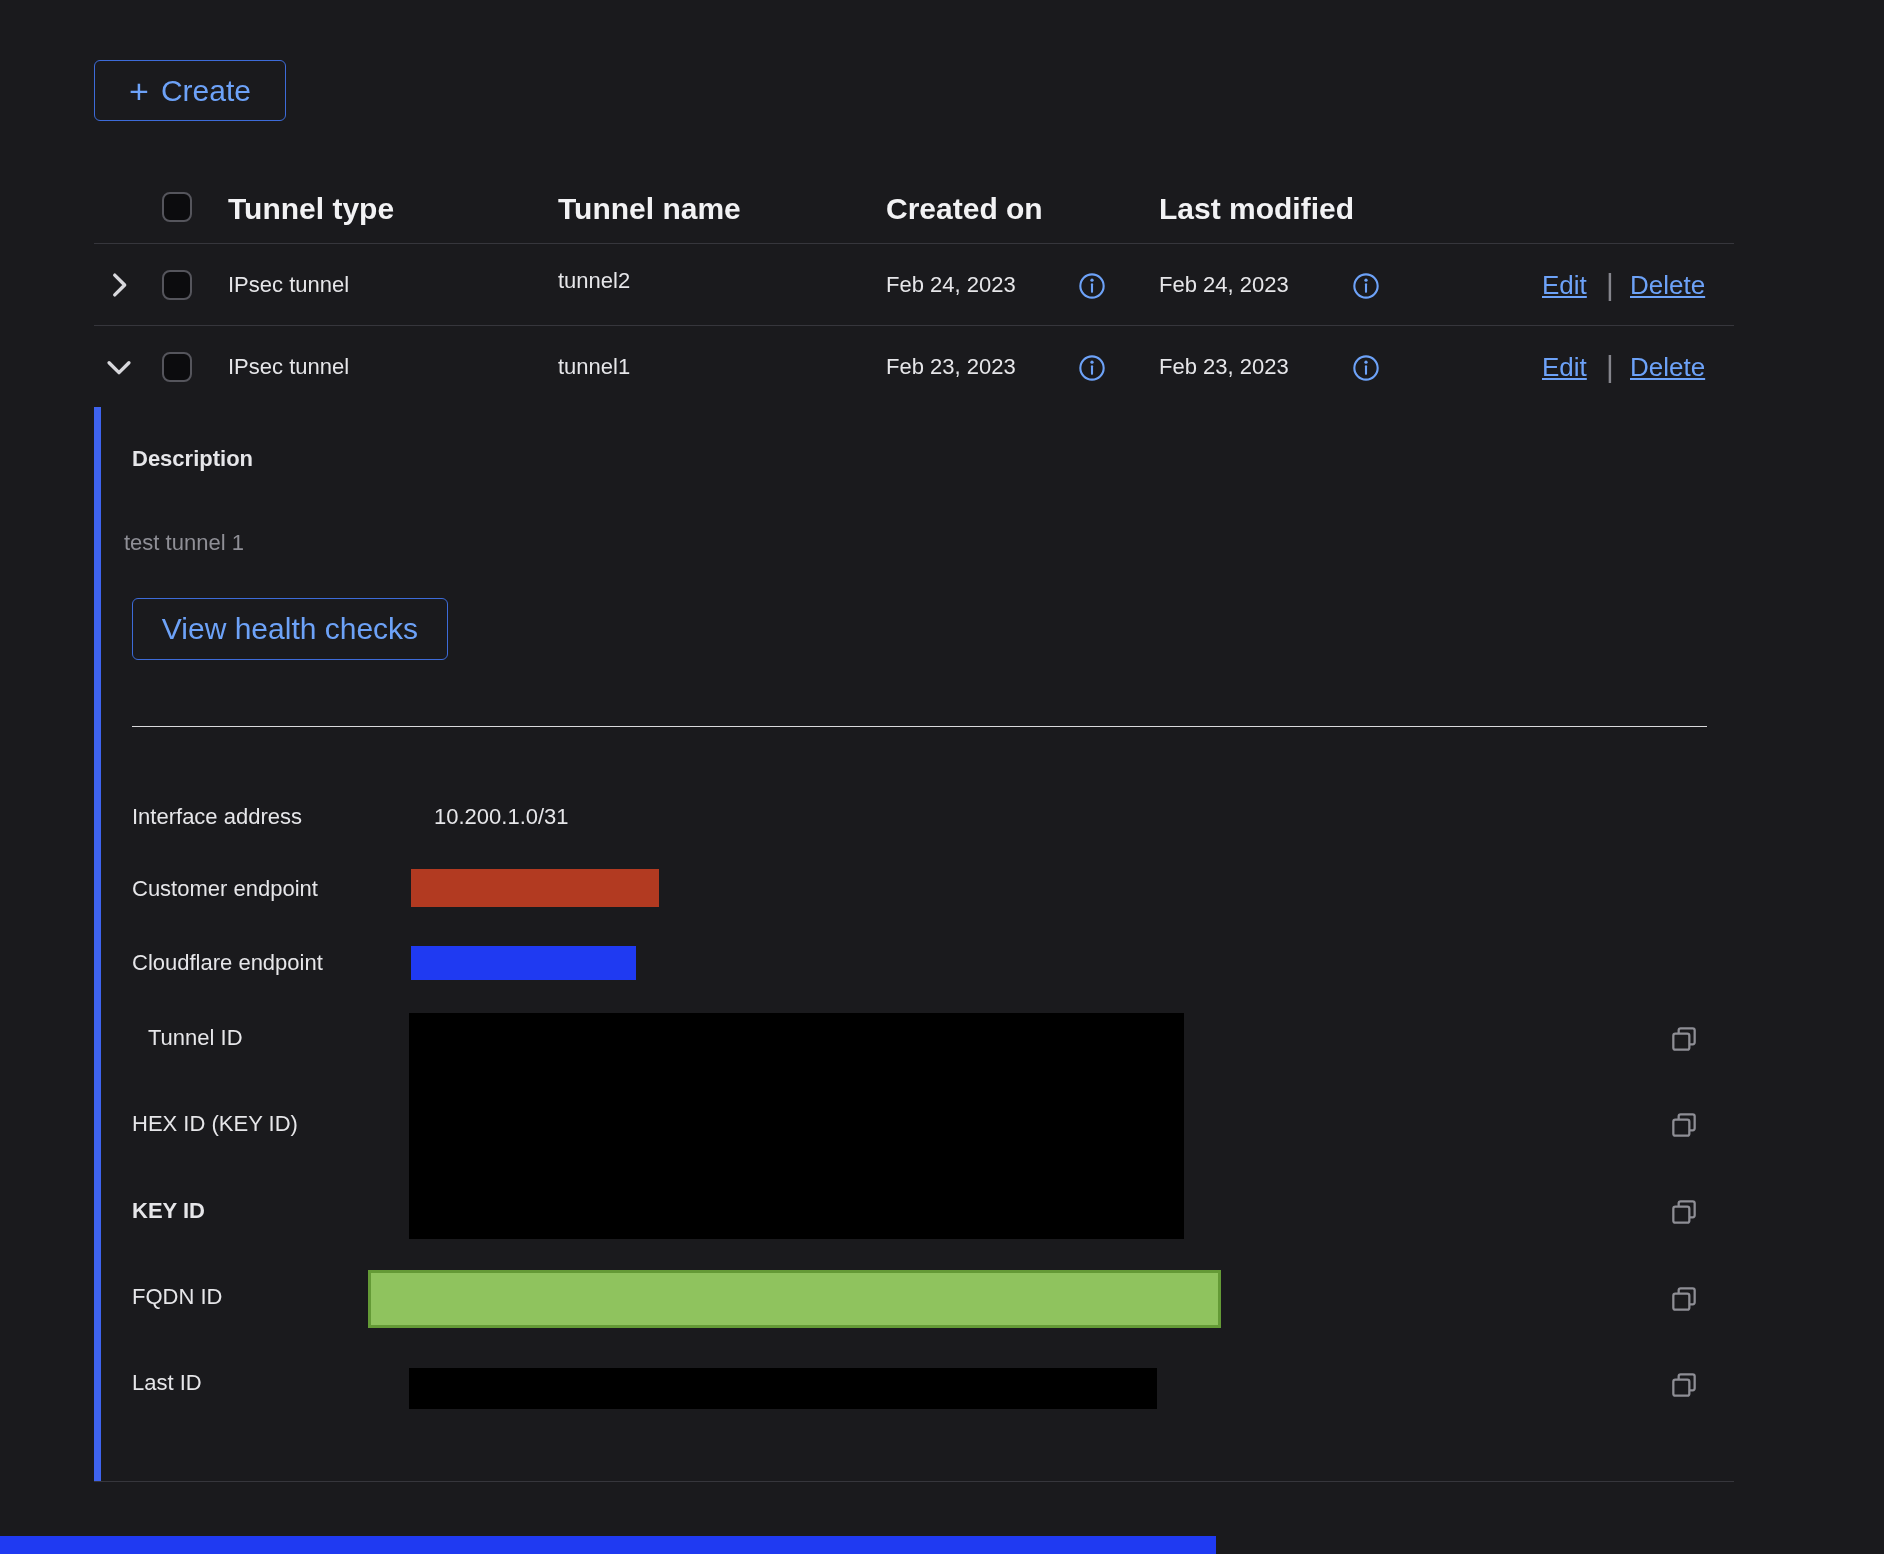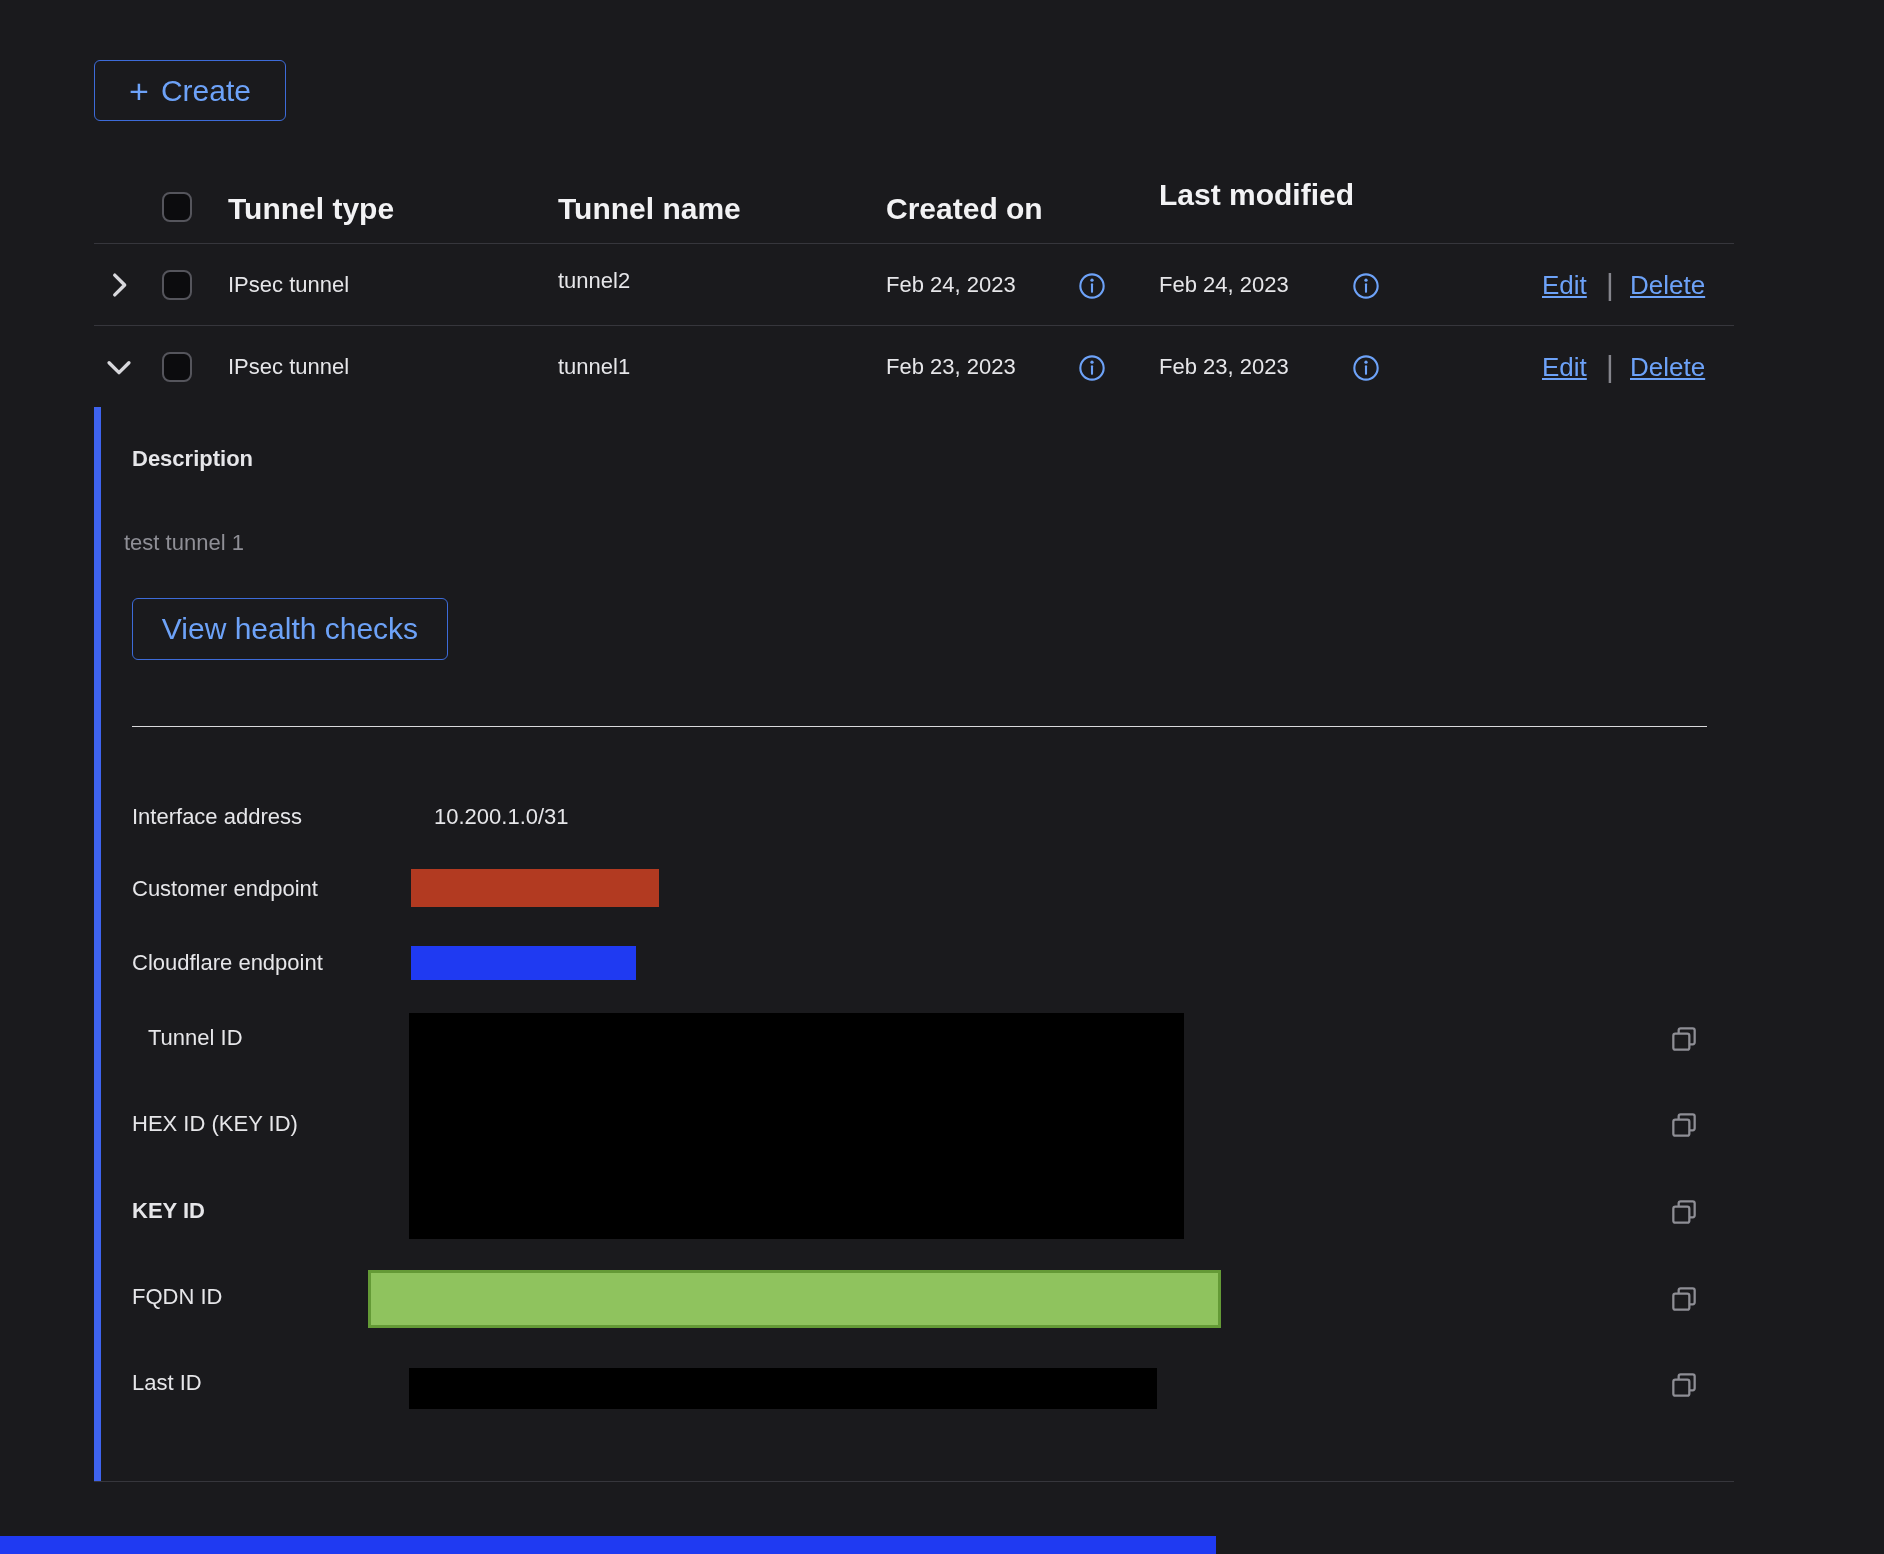--- a/index.html
+++ b/index.html
@@ -39,21 +39,21 @@
 
   <button class="btn-outline abs" style="left:94px;top:60px;width:192px;height:61px;">
     <span class="plus">+</span>
     <span>Create</span>
   </button>
 
   <span class="checkbox abs" style="left:162px;top:192px;"></span>
   <div class="hdr abs" style="left:228px;top:192px;">Tunnel type</div>
   <div class="hdr abs" style="left:558px;top:192px;">Tunnel name</div>
   <div class="hdr abs" style="left:886px;top:192px;">Created on</div>
-  <div class="hdr abs" style="left:1159px;top:178px;">Last modified</div>
+  <div class="hdr abs" style="left:1159px;top:192px;">Last modified</div>
   <div class="line abs" style="left:94px;top:243px;width:1640px;"></div>
 
   <div>
     <button class="chev abs" style="left:102px;top:268px;">
       <svg width="34" height="34" viewBox="0 0 24 24" fill="none">
           <polyline points="9 5 16 12 9 19" stroke="#d8d8dc" stroke-width="2.4" stroke-linecap="round" stroke-linejoin="round"></polyline>
         </svg>
     </button>
     <span class="checkbox abs" style="left:162px;top:270px;"></span>
     <div class="txt abs" style="left:228px;top:268px;">IPsec tunnel</div>

